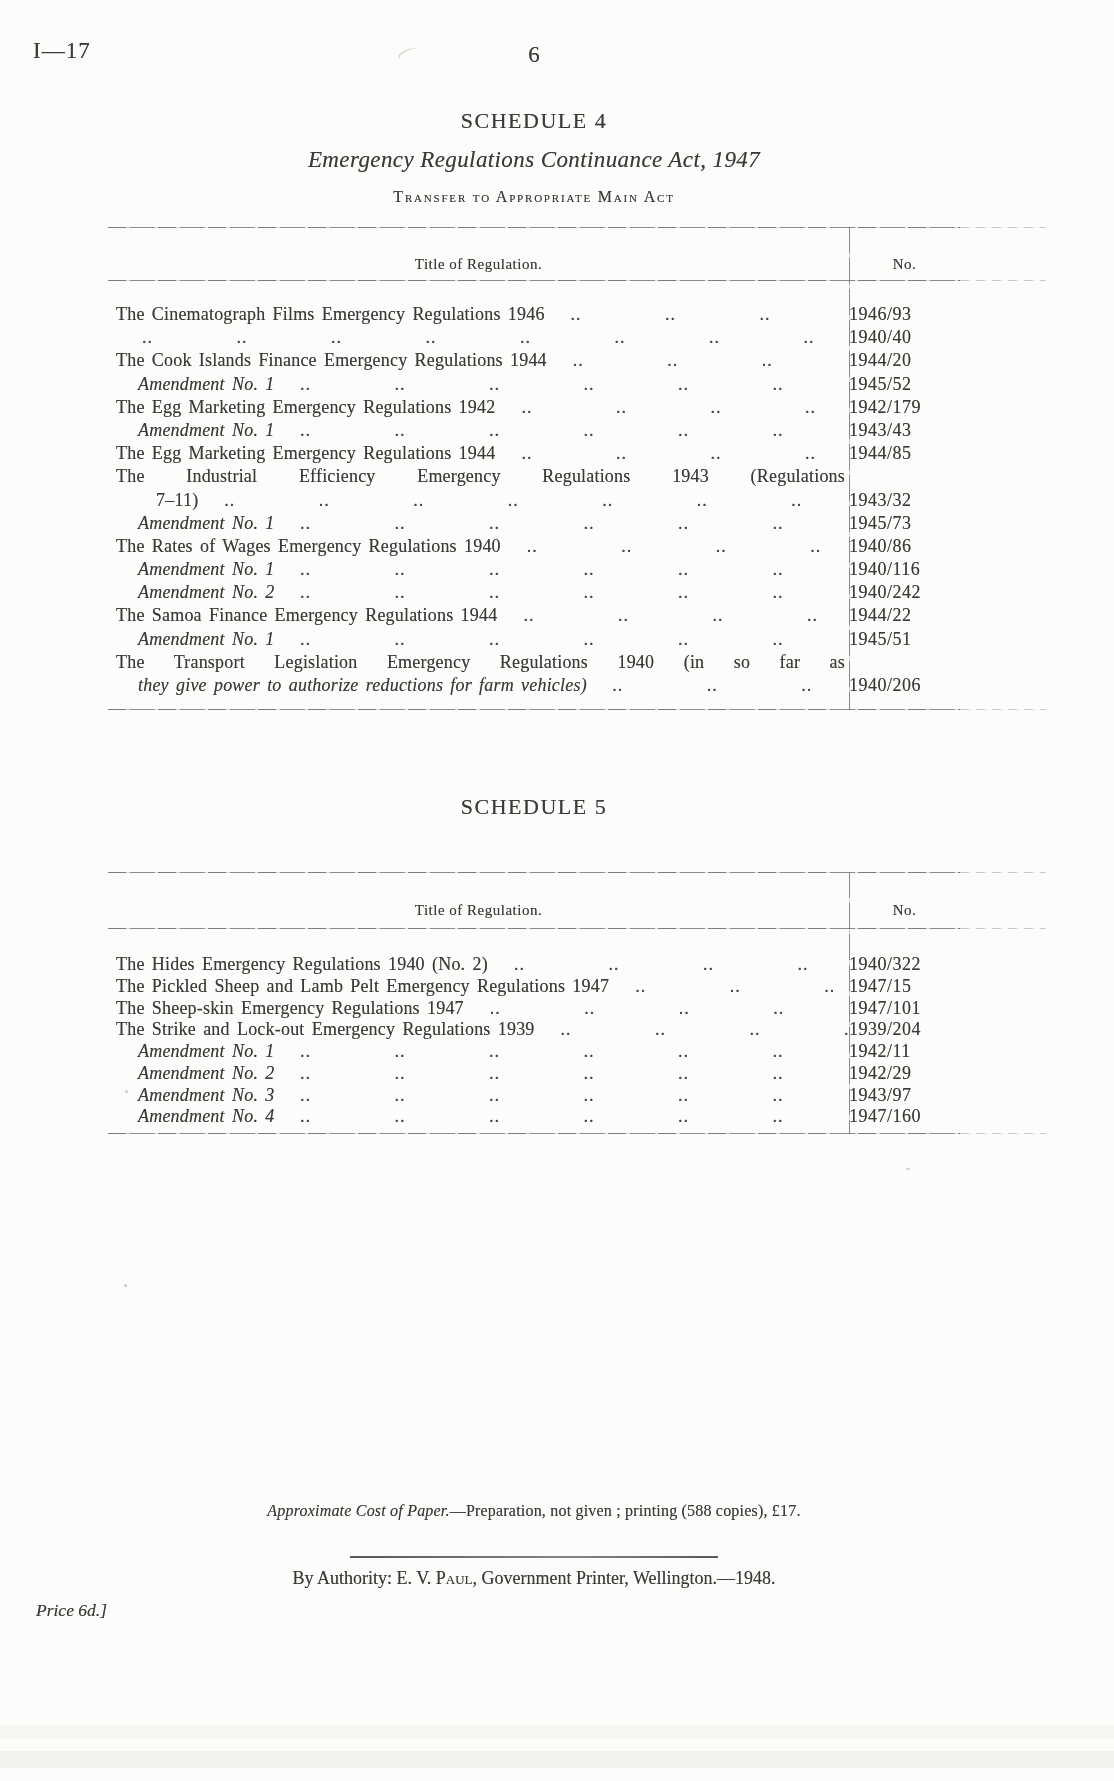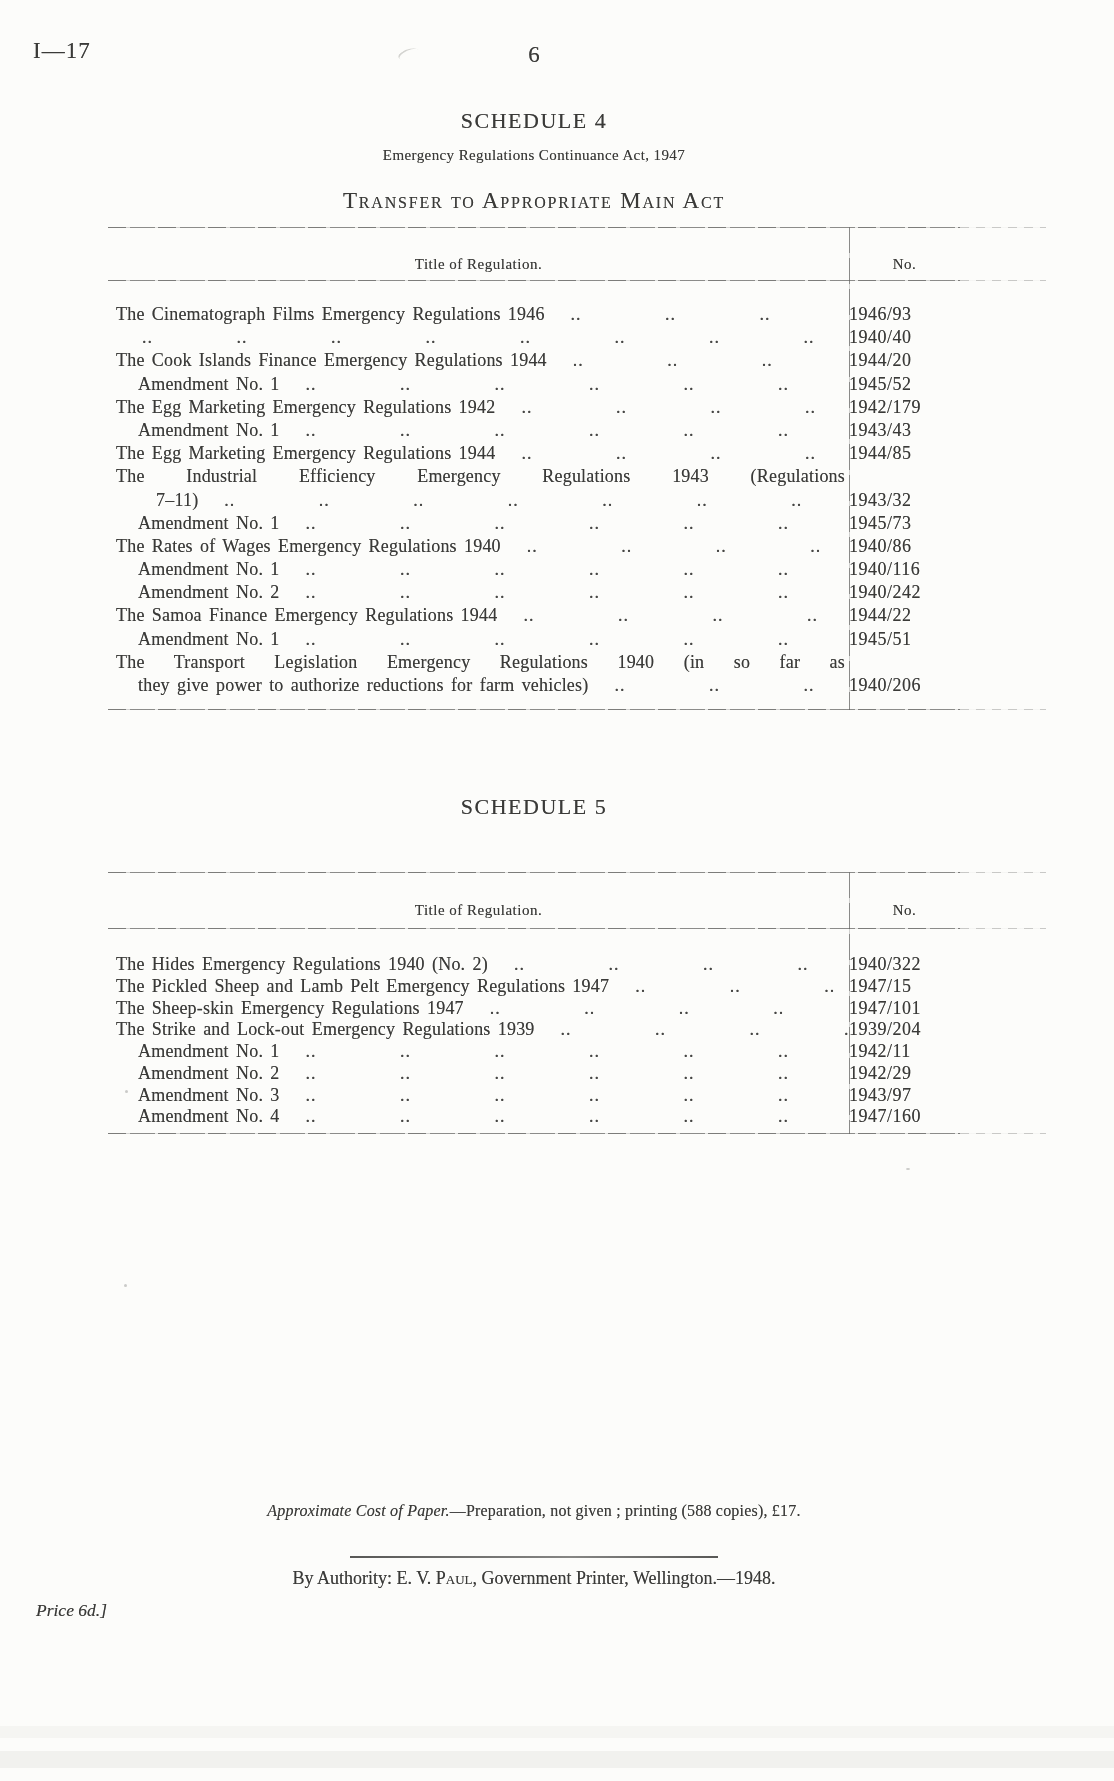--- a/index.html
+++ b/index.html
@@ -20,22 +20,22 @@
   .center-band{ position:absolute; left:108px; width:852px; text-align:center; }
   .page-num{ top:42px; font-size:23px; }
   .pencil-mark{
     position:absolute; left:402px; top:46px; width:13px; height:17px;
     border-left:2px solid #b3b3ae; border-radius:60% 0 0 40%;
     transform:rotate(26deg) skewX(-28deg); opacity:.55;
   }
 
   
   .sched-heading{ font-size:22px; letter-spacing:1.5px; }
-  .act-title{ font-size:15px; letter-spacing:.4px; }
-  .sub-heading{ font-size:23px; font-variant:small-caps; letter-spacing:1.8px; }
+  .act-title{ font-size:23px; font-style:italic; letter-spacing:.4px; }
+  .sub-heading{ font-size:16px; font-variant:small-caps; letter-spacing:1.8px; }
 
   
   .table-region{ position:absolute; left:108px; width:852px; }
   .hrule{
     position:absolute; left:0; width:852px; height:1px;
     background:repeating-linear-gradient(90deg,
       rgba(92,92,90,.8) 0 18px, rgba(92,92,90,.25) 18px 22px,
       rgba(92,92,90,.7) 22px 47px, rgba(92,92,90,.15) 47px 50px);
   }
   .hrule-tail{
@@ -50,21 +50,21 @@
   }
   .col-head{ position:absolute; top:11px; height:52px; display:flex; align-items:center; justify-content:center; font-size:15px; letter-spacing:.5px; }
   .col-head.title-col{ left:0; width:741px; }
   .col-head.no-col{ left:741px; width:111px; }
 
   .rows{ position:absolute; left:0; width:852px; }
   .trow{ display:flex; font-size:18px; letter-spacing:.2px; word-spacing:2.5px; }
   .s4 .trow{ height:23.2px; line-height:23.2px; }
   .s5 .trow{ height:21.75px; line-height:21.75px; }
   .tcell{ flex:1 1 auto; min-width:0; display:flex; align-items:baseline; overflow:hidden; padding-left:8px; box-sizing:border-box; }
-  .tcell.ind1{ padding-left:30px; }
+  .tcell.ind1{ padding-left:30px;font-style:italic; }
   .tcell.ind2{ padding-left:48px; }
   .ttext{ white-space:nowrap; flex:0 0 auto; }
   .leader{
     flex:1 1 auto; min-width:0; overflow:hidden; white-space:nowrap;
     margin-left:26px; word-spacing:78px; letter-spacing:1px; color:#454543;
   }
   .tcell.stretch{ display:block; text-align:justify; text-align-last:justify; padding-right:4px; white-space:normal; }
   .ncell{ flex:0 0 111px; box-sizing:border-box; white-space:nowrap; letter-spacing:.5px; }
 
   

